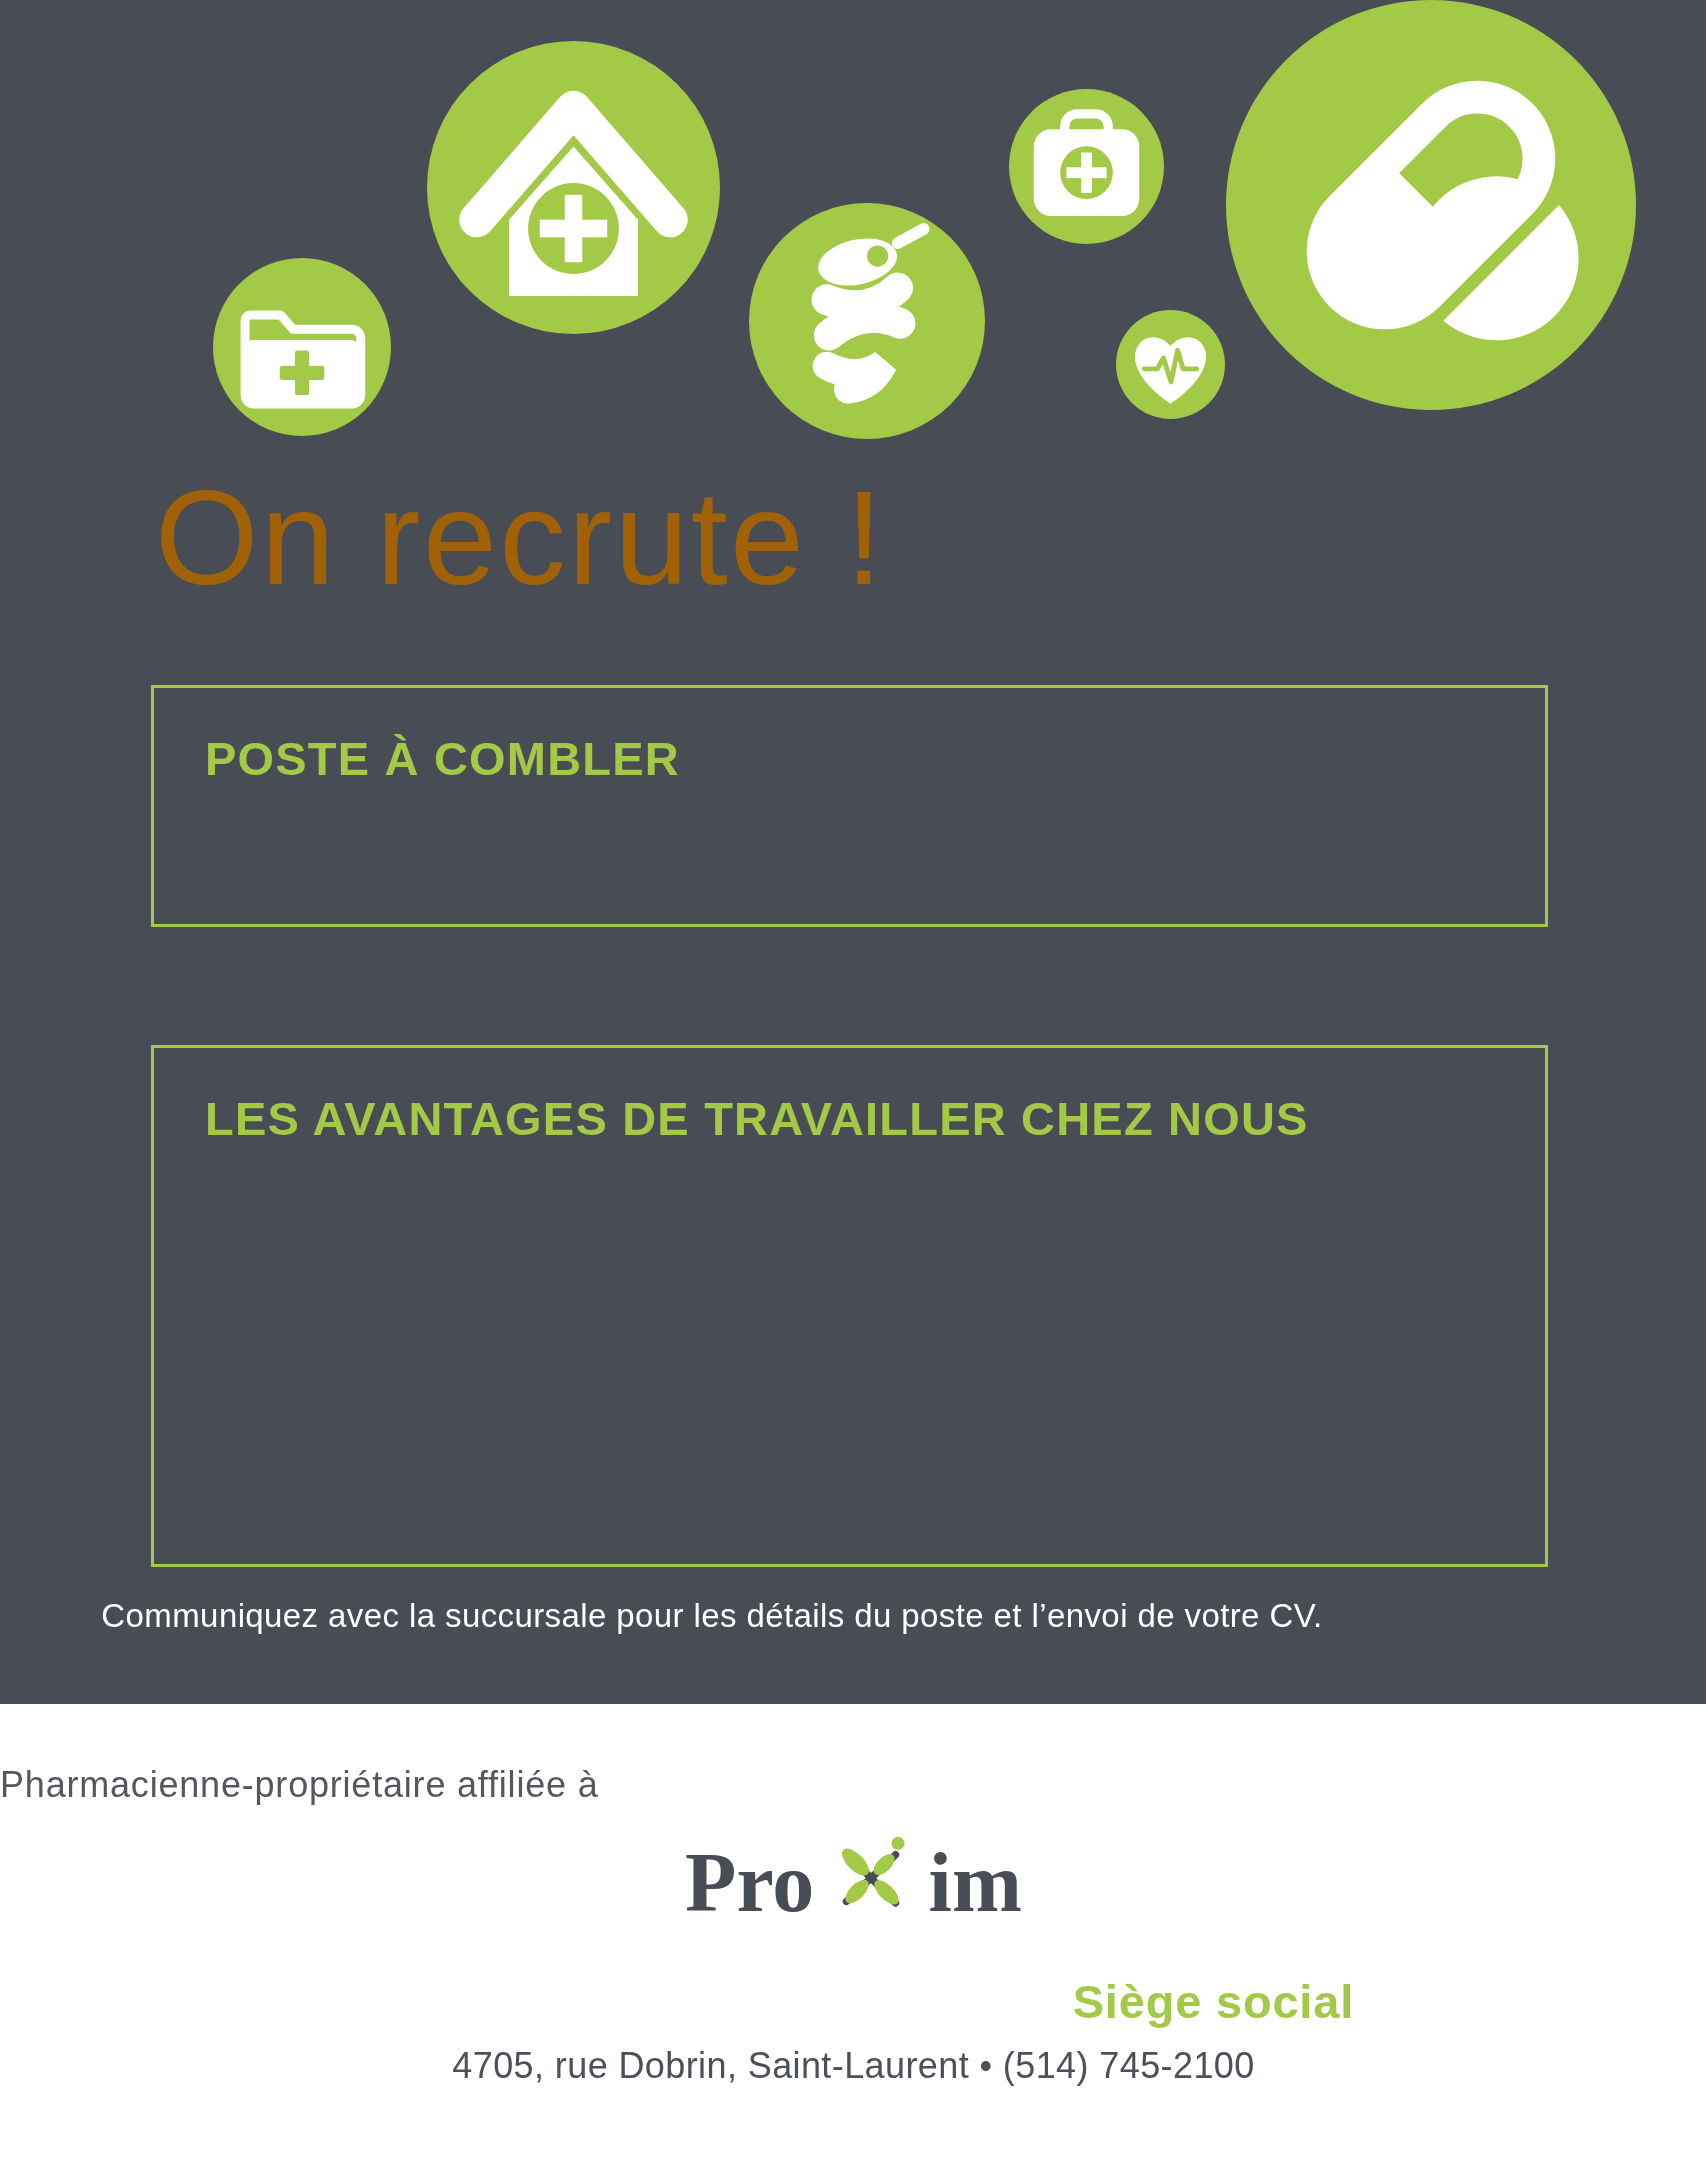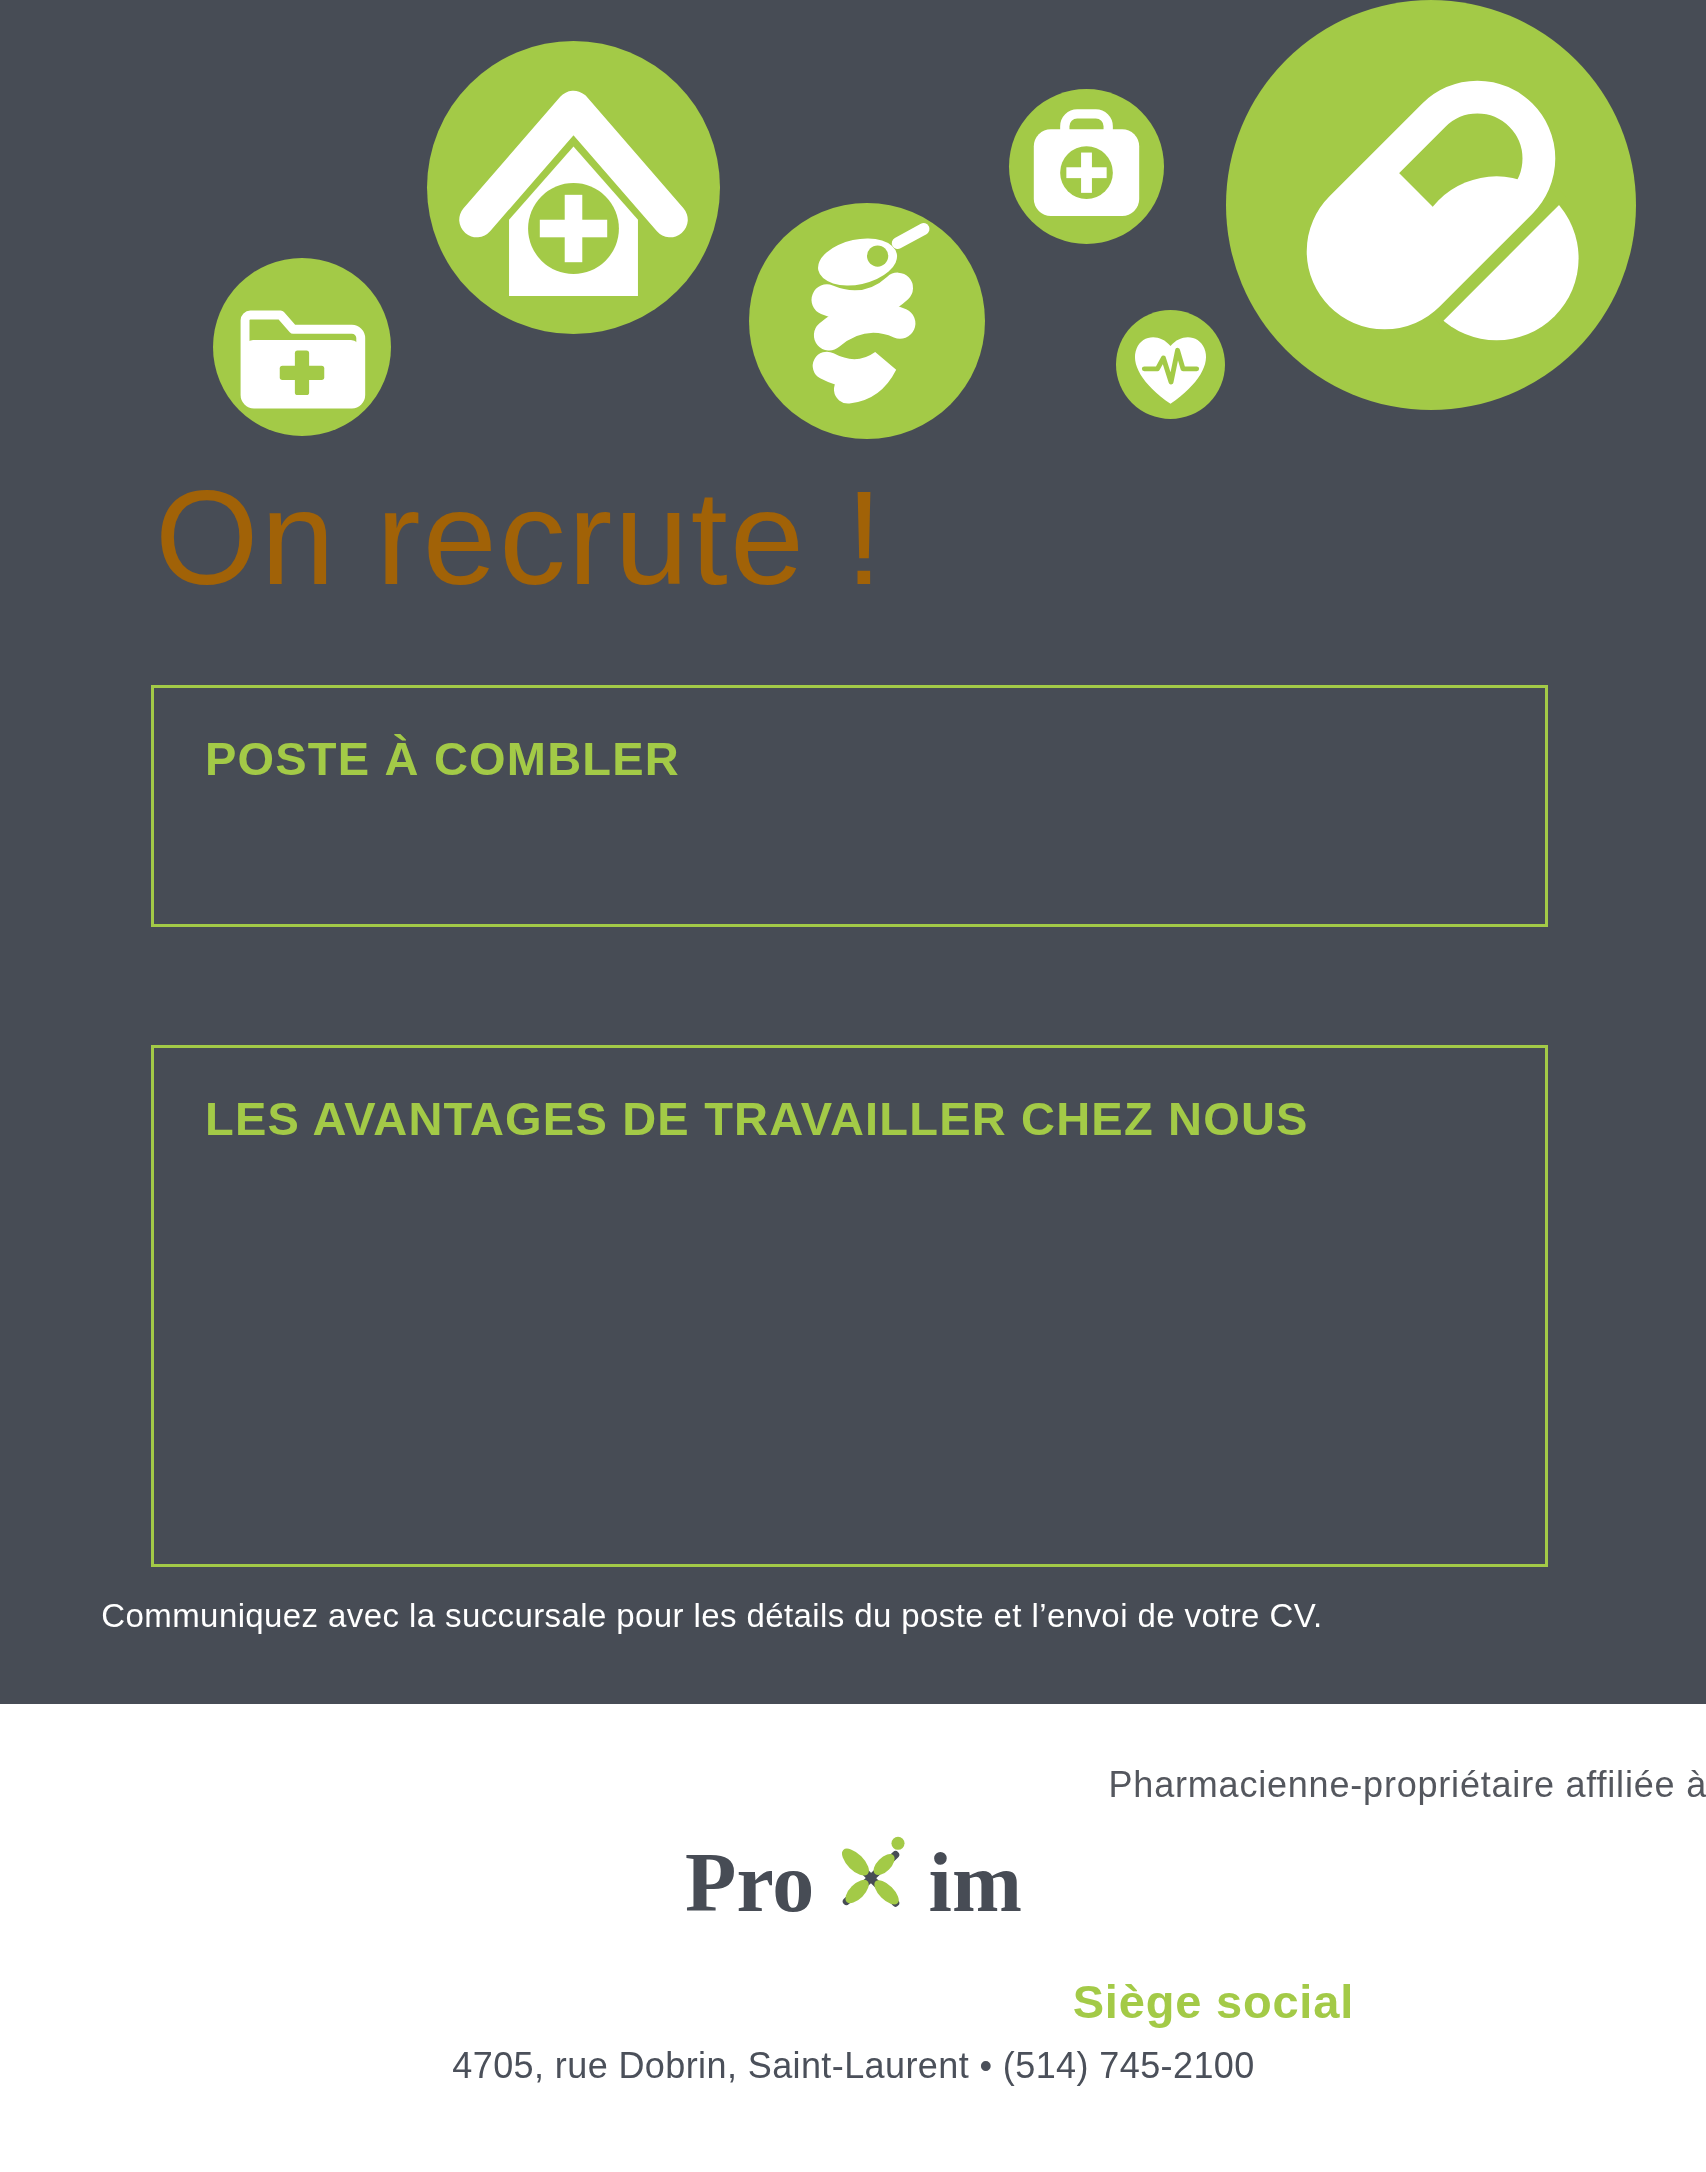--- a/index.html
+++ b/index.html
@@ -21,21 +21,21 @@
   .box-benefits{top:1013px;height:522px;margin-top:32px;}
   .field-box h2{
     margin:0;padding:43px 51px 0 51px;color:#a3ca47;
     font-size:47px;font-weight:700;letter-spacing:1.2px;white-space:nowrap;
   }
   .contact-note{
     position:absolute;left:0;top:1597px;width:1424px;text-align:center;
     color:#ffffff;font-size:33px;font-weight:300;letter-spacing:0.4px;
   }
   .affiliation{
-    position:absolute;left:0;top:1764px;width:1707px;text-align:right;
+    position:absolute;left:0;top:1764px;width:1707px;text-align:left;
     color:#54575e;font-size:36px;font-weight:300;letter-spacing:0.8px;
   }
   .logo-row{
     position:absolute;left:0;top:1828px;width:1707px;height:109px;
     display:flex;align-items:center;justify-content:center;gap:20px;
   }
   .logo-text{
     font-family:"Liberation Serif", serif;font-weight:700;font-size:84px;
     color:#474c55;line-height:1;
   }

